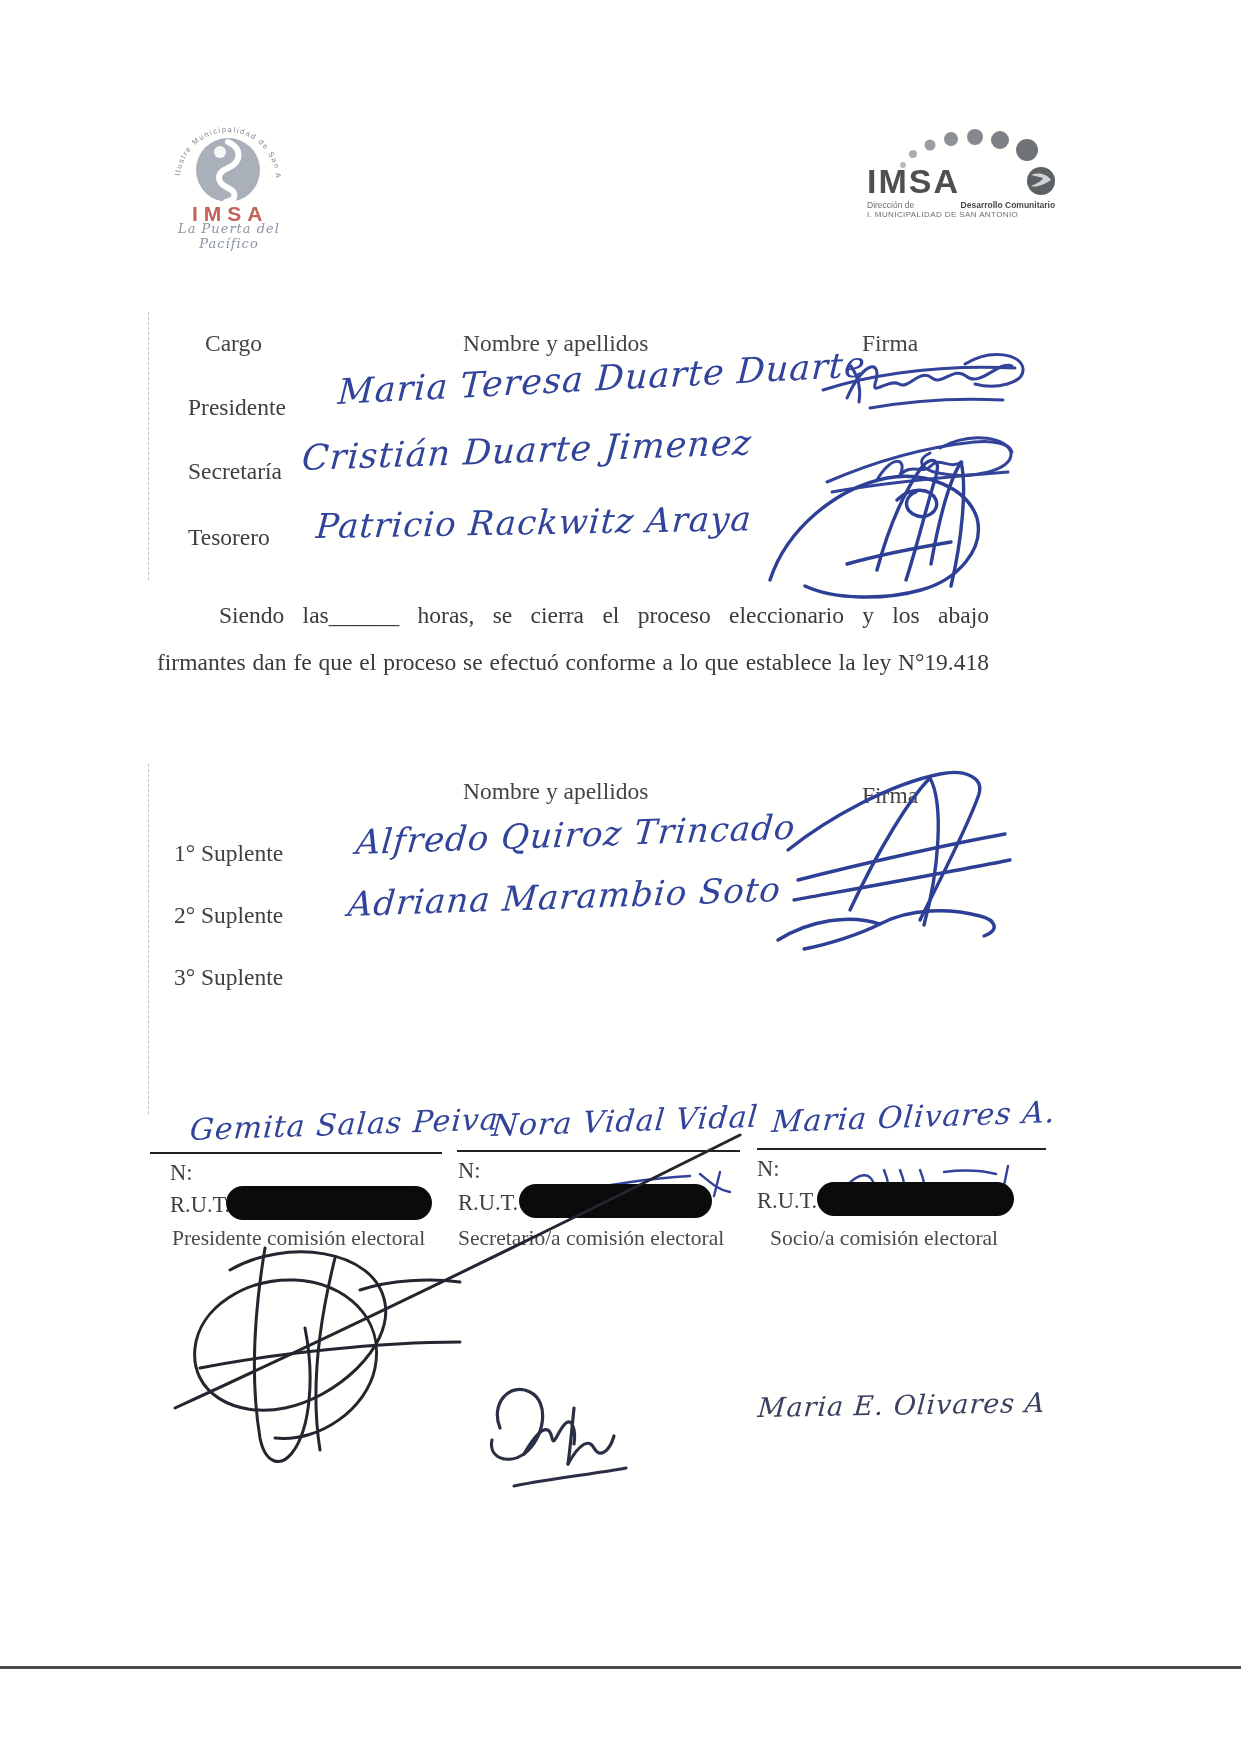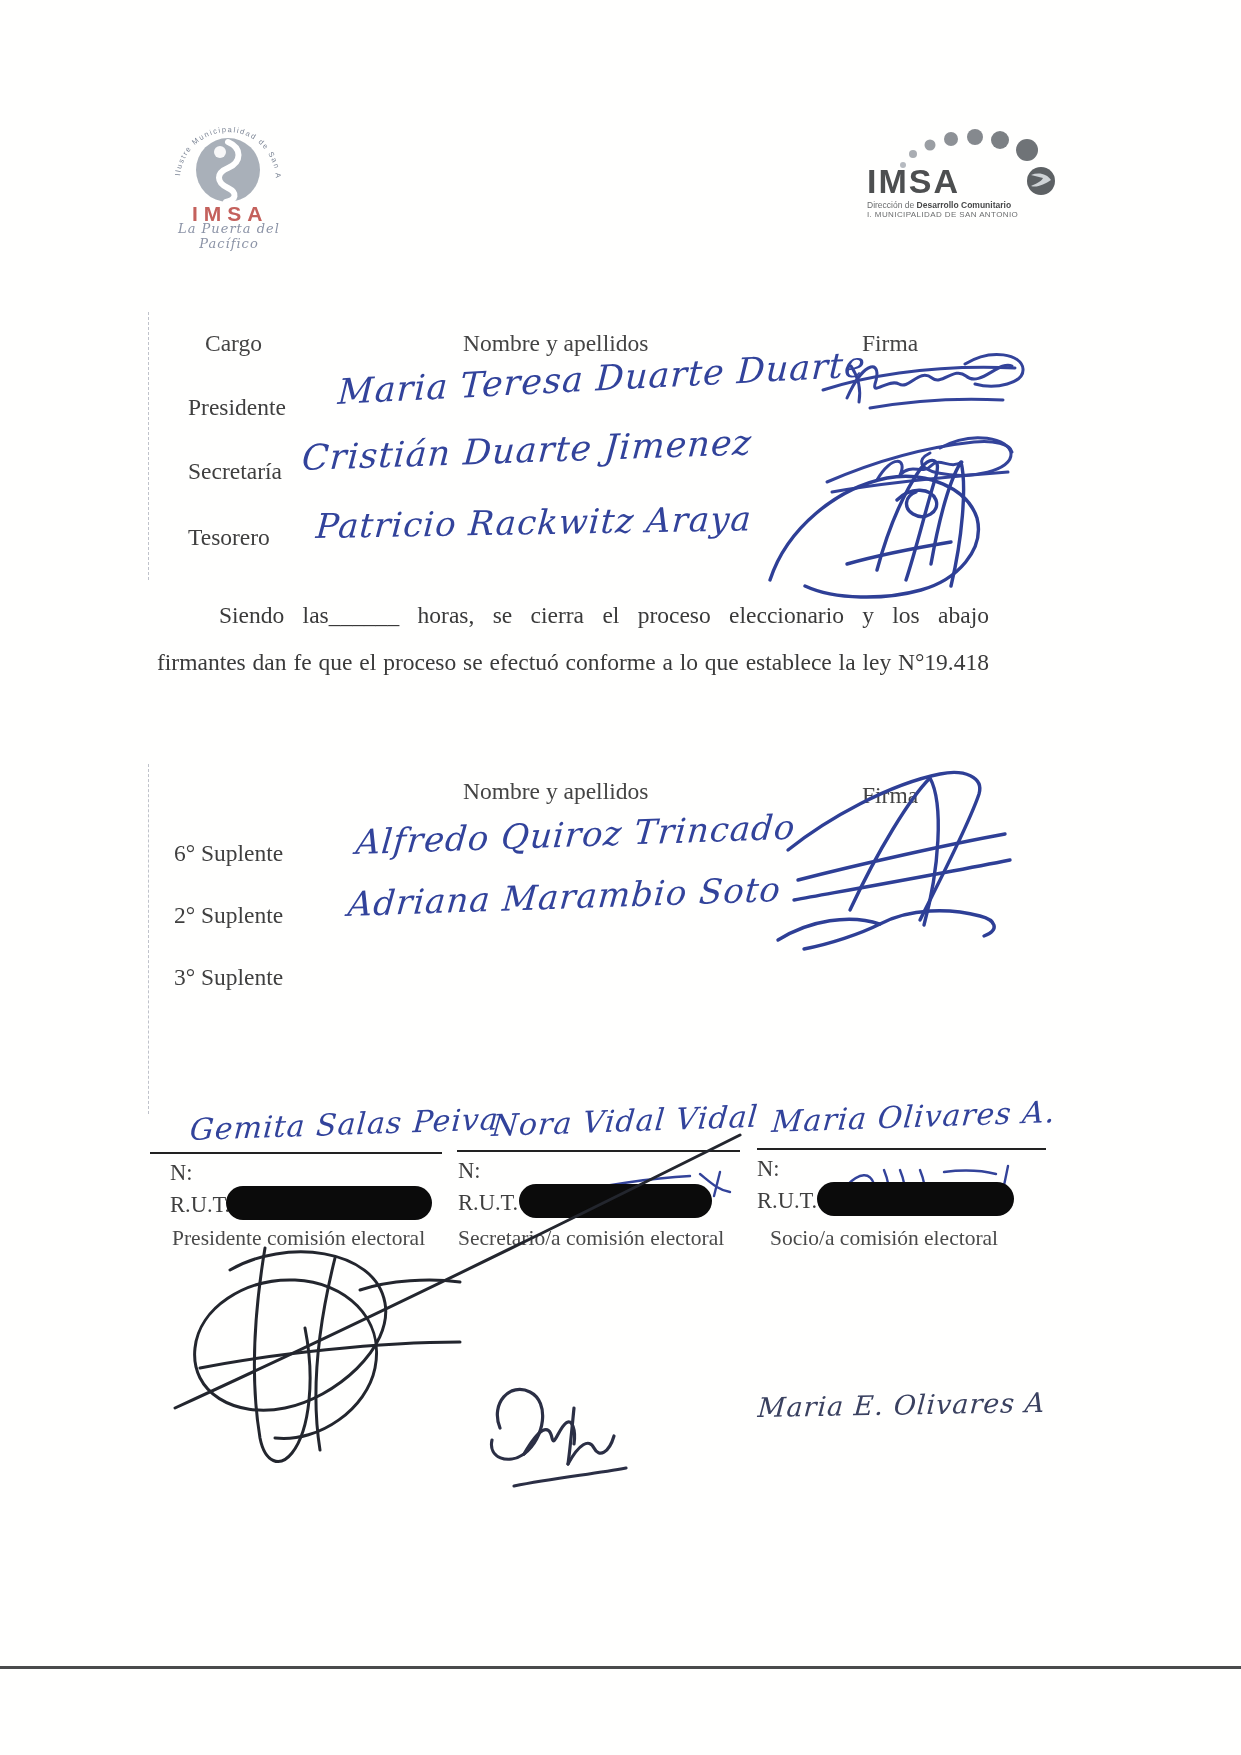--- a/index.html
+++ b/index.html
@@ -22,21 +22,21 @@
   .sign-line{height:2px;background:#222;}
   .redact{background:#0b0b0b;border-radius:17px;}
   .nlabel,.rutlabel{font-size:22.5px;color:#3f3f3f;}
   .role{font-size:21.5px;color:#4a4a4a;white-space:nowrap;}
   .sig path{fill:none;stroke-linecap:round;stroke-linejoin:round;}
   .scan-edge{background:#4a4b4c;height:3px;}
   .imsa-acronym{font-family:"Liberation Sans",sans-serif;font-weight:bold;letter-spacing:6px;color:#c4615c;font-size:21px;}
   .imsa-tagline{font-family:"DejaVu Serif",serif;font-style:italic;font-size:13px;color:#8b93a6;letter-spacing:1px;text-align:center;}
   .dideco-word{font-family:"Liberation Sans",sans-serif;font-weight:bold;font-size:34px;color:#4d4f50;letter-spacing:2px;}
   .dideco-sub1{font-family:"Liberation Sans",sans-serif;font-size:8.5px;color:#6b6d6e;}
-  .dideco-sub1 b{color:#474849;}
+  .dideco-sub1 b{color:#474849;margin-left:44px;}
   .dideco-sub2{font-family:"Liberation Sans",sans-serif;font-size:8px;color:#6b6d6e;letter-spacing:.4px;}
 </style>
 </head>
 <body>
 
 <div class="page">
 
   <div class="abs" style="left:158px;top:118px;width:140px;height:112px;">
     <svg width="140" height="112" viewBox="0 0 140 112">
       <defs>
@@ -118,21 +118,21 @@
   <div class="abs para" style="left:157px;top:592px;">
     <div class="line full indent">Siendo las______ horas, se cierra el proceso eleccionario y los abajo</div>
     <div class="line full">firmantes dan fe que el proceso se efectuó conforme a lo que establece la ley N°19.418</div>
   </div>
 
   <div class="abs vline" style="left:148px;top:764px;height:350px;"></div>
 
   <div class="abs colhead" style="left:463px;top:778px;">Nombre y apellidos</div>
   <div class="abs colhead" style="left:862px;top:782px;">Firma</div>
 
-  <div class="abs rowlabel" style="left:174px;top:840px;">6° Suplente</div>
+  <div class="abs rowlabel" style="left:174px;top:840px;">1° Suplente</div>
   <div class="abs rowlabel" style="left:174px;top:902px;">2° Suplente</div>
   <div class="abs rowlabel" style="left:174px;top:964px;">3° Suplente</div>
 
   <div class="abs hw" style="left:356px;top:822px;font-size:34px;transform:rotate(-2deg) skewX(-7deg);">Alfredo Quiroz Trincado</div>
   <div class="abs hw" style="left:348px;top:884px;font-size:34px;transform:rotate(-2deg) skewX(-7deg);">Adriana Marambio Soto</div>
   <div class="abs hw" style="left:356px;top:948px;font-size:34px;"></div>
 
   <svg class="abs sig" style="left:768px;top:758px;" width="252" height="204" viewBox="0 0 252 204">
     <g stroke="#2e3f96" stroke-width="3.4">
       <path d="M20,92 C60,60 122,26 172,16 C196,11 216,19 211,36 C201,66 172,122 152,162"></path>

